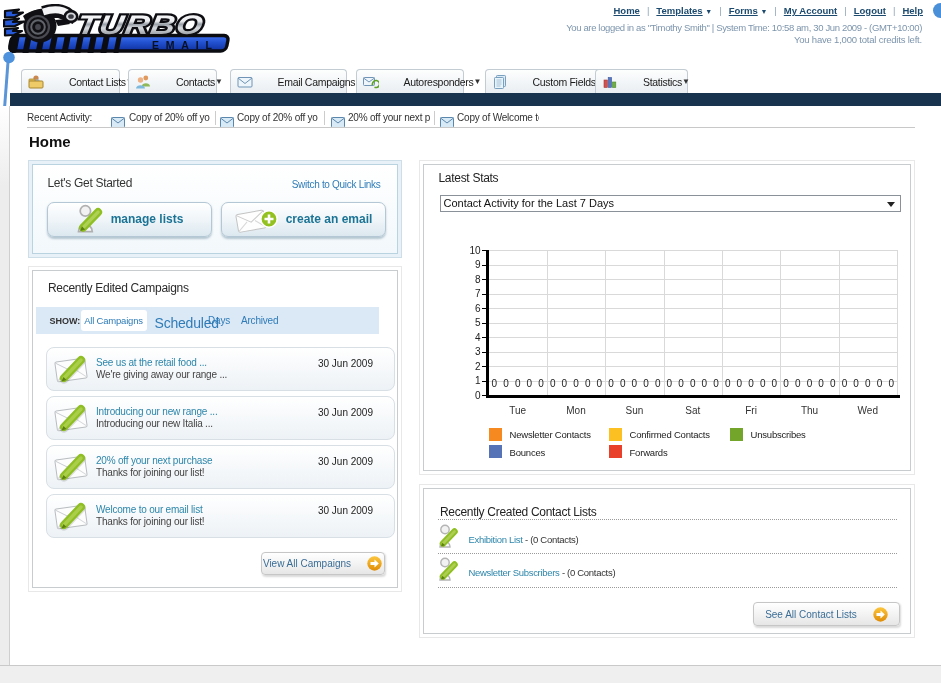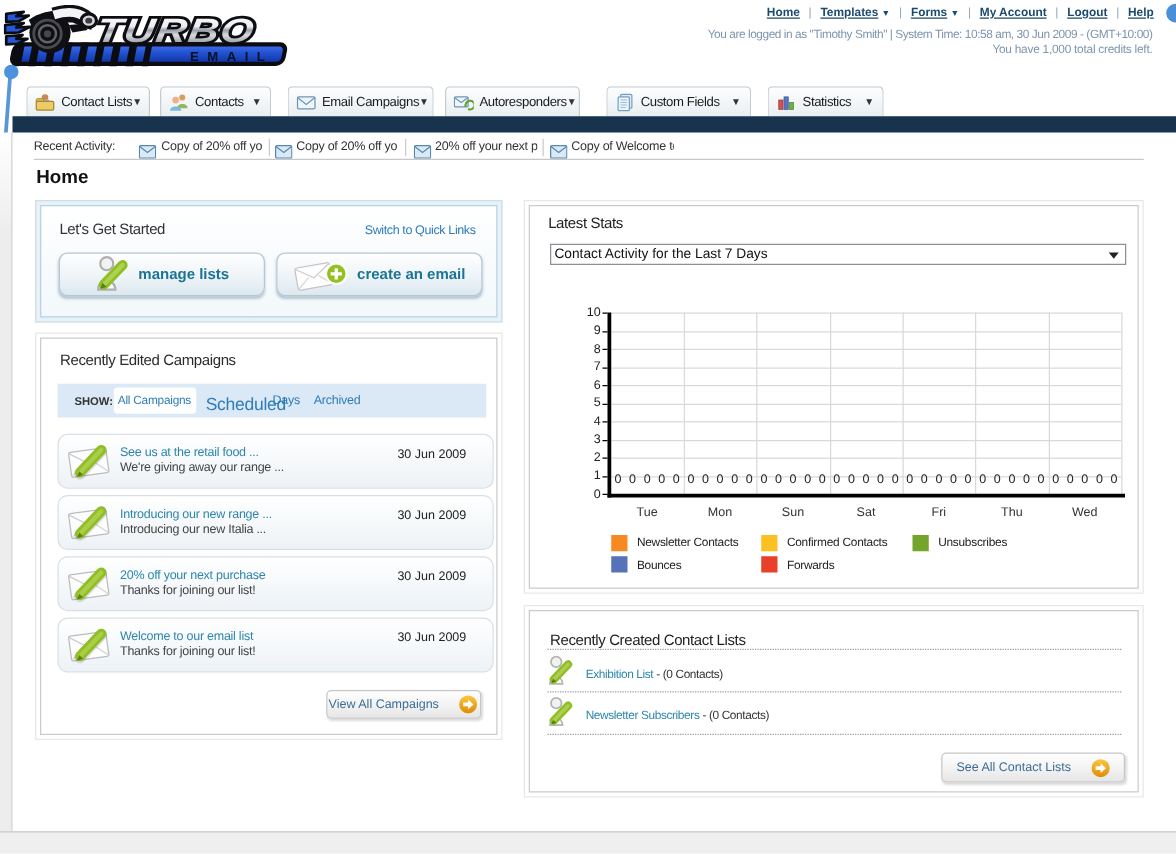--- a/index.html
+++ b/index.html
@@ -3,21 +3,21 @@
 <style>
 * { margin:0; padding:0; box-sizing:border-box; }
 body { width:941px; height:683px; overflow:hidden; background:#fff;
   font-family:"Liberation Sans",sans-serif; position:relative; }
 .abs { position:absolute; }
 a { text-decoration:underline; }
 .tab { position:absolute; top:69px; height:24px; border:1px solid #c3ccd3; border-bottom:none;
   border-radius:4px 4px 0 0; background:linear-gradient(#fdfefe,#e9eef2);
   display:flex; align-items:center; padding-left:6px; font-size:10.5px; letter-spacing:-0.3px; color:#1a1a1a; }
 .tab svg { margin-right:5px; flex:none; }
-.tlab { white-space:nowrap; }
+.tlab { white-space:nowrap;margin-left:20px; }
 .tarr { font-size:8px; color:#333; margin-left:auto; margin-right:7px; }
 .pouter { position:absolute; border:1px solid #e8e8e8; background:#fff; padding:3px; }
 .pinner { position:relative; border:1px solid #c9ccce; background:#fff; width:100%; height:100%; }
 .crow { position:absolute; left:13.5px; width:349px; height:44px; border:1px solid #d8dfe5;
   border-radius:8px; background:linear-gradient(#ffffff,#edf2f6); }
 .gbtn { position:absolute; border:1px solid #c6c6c6; border-radius:4px;
   background:linear-gradient(#ffffff,#f2f2f2 55%,#e6e6e6); box-shadow:1px 1.5px 2px rgba(0,0,0,0.15);
   display:flex; align-items:center; justify-content:center; gap:16px;
   font-size:10px; color:#3a6d96; white-space:nowrap; }
 .dotline { position:absolute; left:14px; width:459px; border-top:1px dotted #9a9a9a; }
@@ -130,21 +130,21 @@
   </div>
 <div class="tab" style="left:484.5px;width:116px">
     <svg width="16" height="16" viewBox="0 0 16 16">
       <rect x="4.5" y="1.5" width="9" height="11" rx="0.8" fill="#dcebf6" stroke="#7aa0c0"></rect>
       <rect x="2.5" y="3.5" width="9" height="11" rx="0.8" fill="#e9f3fa" stroke="#7aa0c0"></rect>
       <path d="M4.5,6 h5 M4.5,8 h5 M4.5,10 h5 M4.5,12 h4" stroke="#9dbcd4" stroke-width="0.9"></path>
     </svg>
     <span class="tlab">Custom Fields</span>
     <span class="tarr">▼</span>
   </div>
-<div class="tab" style="left:614px;width:93px">
+<div class="tab" style="left:595px;width:93px">
     <svg width="16" height="16" viewBox="0 0 16 16">
       <rect x="2" y="6" width="3.4" height="7.5" fill="#d25050" stroke="#a83838" stroke-width="0.6"></rect>
       <rect x="6.2" y="3.5" width="3.4" height="10" fill="#5876c0" stroke="#3d5a9e" stroke-width="0.6"></rect>
       <rect x="10.4" y="8" width="3.4" height="5.5" fill="#6fae46" stroke="#4d8a2e" stroke-width="0.6"></rect>
     </svg>
     <span class="tlab">Statistics</span>
     <span class="tarr">▼</span>
   </div>
 <div class="abs" style="left:10px;top:93px;width:931px;height:13px;background:#17334e"></div>
 
@@ -204,21 +204,21 @@
 <path d="M4.5,23.5 l1.5,-4.2 l2.8,2.7 z" fill="#5c7f12"></path>
 </svg>
         <span>manage lists</span>
       </div>
  </div>
 </div>
 
 <div class="pouter" style="left:27.5px;top:266px;width:374px;height:326px">
  <div class="pinner">
   <div class="abs" style="left:15.5px;top:10px;font-size:12px;letter-spacing:-0.3px;color:#2b2b2b">Recently Edited Campaigns</div>
-  <div class="abs" style="left:13px;top:36px;width:343px;height:27px;background:#dbe8f6">
+  <div class="abs" style="left:3px;top:36px;width:343px;height:27px;background:#dbe8f6">
     <div class="abs" style="left:14px;top:9px;font-size:9px;font-weight:bold;color:#333">SHOW:</div>
     <div class="abs" style="left:45px;top:3px;width:66px;height:21px;background:#fff;border-radius:3px;text-align:center;line-height:21px;font-size:9.5px;letter-spacing:-0.2px;color:#2f7cb8;white-space:nowrap">All Campaigns</div>
     <div class="abs" style="left:119px;top:8px;font-size:14px;letter-spacing:-0.2px;color:#2f7cb8">Scheduled</div>
     <div class="abs" style="left:172.5px;top:8px;font-size:10px;letter-spacing:-0.2px;color:#2f7cb8">Days</div>
     <div class="abs" style="left:205.5px;top:8px;font-size:10px;letter-spacing:-0.2px;color:#2f7cb8">Archived</div>
   </div>
 <div class="crow" style="top:76px">
 <div style="position:absolute;left:6px;top:4px"><svg width="40" height="33" viewBox="0 0 40 33">
 <g transform="rotate(-8 18 18)">
               <rect x="3" y="8" width="30" height="20" rx="1.5" fill="#fdfdfd" stroke="#b9bdc0"></rect>

